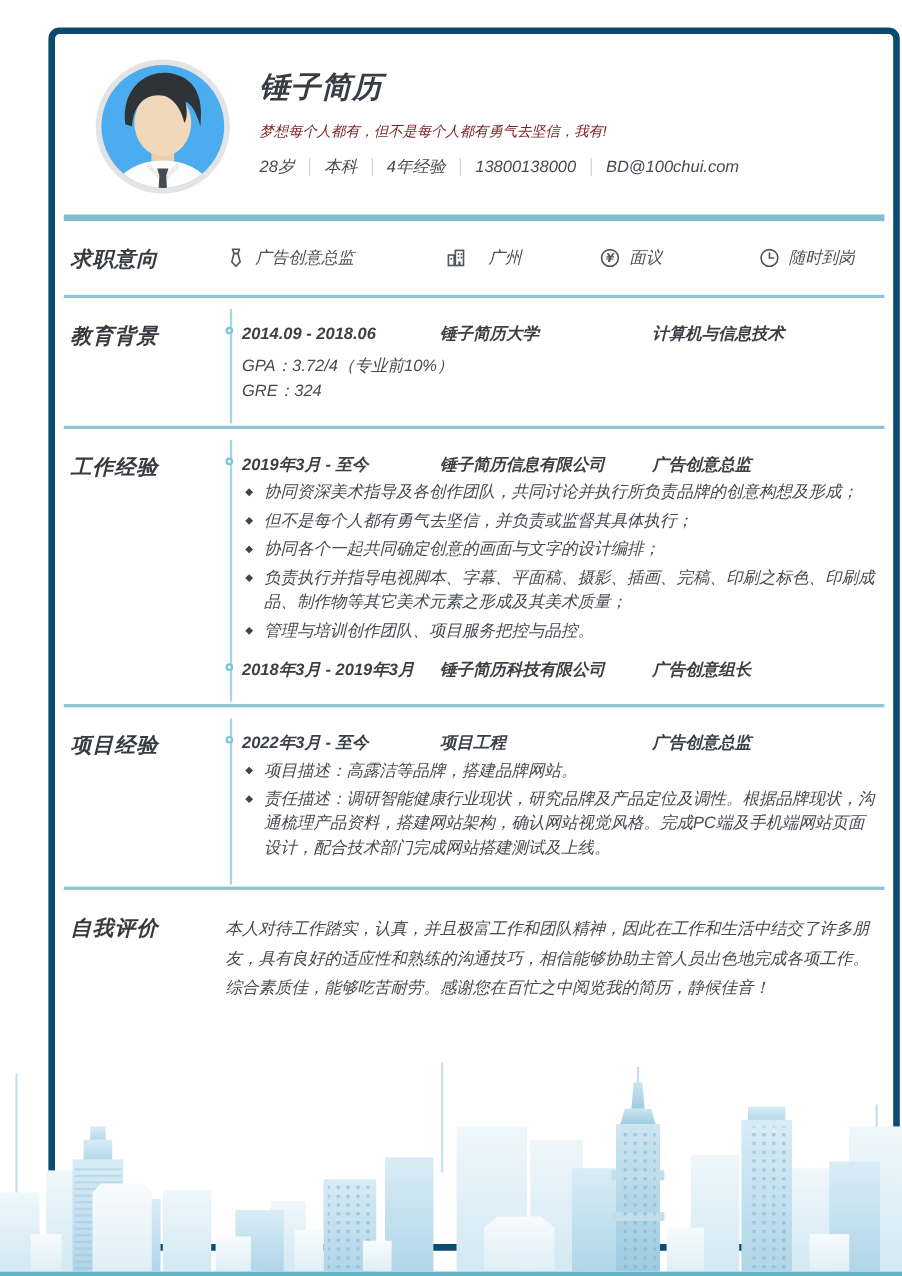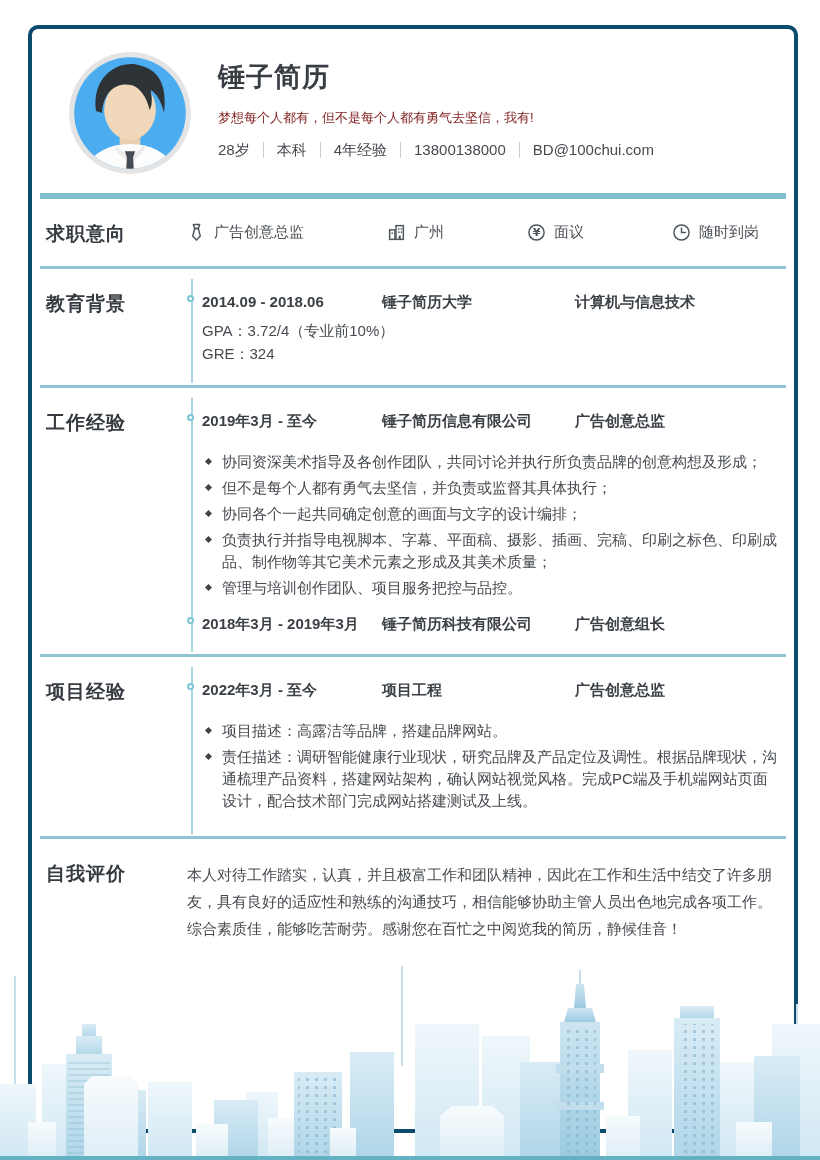--- a/index.html
+++ b/index.html
@@ -2,22 +2,22 @@
 <html><head>
 <meta charset="utf-8">
 <style>
   html,body{margin:0;padding:0;background:#ffffff;}
   body{
     width:820px;height:1160px;position:relative;overflow:hidden;
     font-family:"Liberation Sans","DejaVu Sans",sans-serif;
     -webkit-font-smoothing:antialiased;
   }
   .resume-card{
-    position:absolute;left:28px;top:25px;width:762px;height:1100px;
-    border:4px solid #0c4a6e;border-radius:10px;background:transparent;z-index:1;
+    position:absolute;left:44px;top:25px;width:762px;height:1100px;
+    border:6px solid #0c4a6e;border-radius:10px;background:transparent;z-index:1;font-style:italic;
   }
   
   .card-header{display:flex;align-items:flex-start;padding:22px 0 0 36px;height:142px;}
   .avatar-wrap{width:124px;height:124px;flex-shrink:0;}
   .head-text{margin-left:26px;padding-top:8px;}
   .person-name{font-size:27px;font-weight:bold;color:#383d43;letter-spacing:1px;}
   .person-motto{margin-top:14px;font-size:13px;color:#7f1d1d;}
   .person-info{margin-top:15px;font-size:15px;color:#464a4f;display:flex;align-items:center;}
   .person-info .info-item{padding:0 13px;line-height:16px;}
   .person-info .info-item:first-child{padding-left:0;}
@@ -30,39 +30,39 @@
   .section-title{
     width:141px;flex-shrink:0;padding:22px 0 0 14px;
     font-size:19px;font-weight:bold;color:#363b41;letter-spacing:1px;
   }
   .section-body{flex:1;padding:22px 14px 20px 0;}
   
   .intent-row{display:flex;align-items:center;padding-top:24px;padding-bottom:24px;}
   .intent-item{display:flex;align-items:center;font-size:15px;color:#4b5056;}
   .intent-item .ico{width:19px;height:19px;margin-right:8px;flex-shrink:0;}
   .intent-item:nth-child(1){width:200px;}
-  .intent-item:nth-child(2){width:140px;}
+  .intent-item:nth-child(2){width:140px;gap:12px;}
   .intent-item:nth-child(3){width:145px;}
   
   .timeline{position:relative;padding-left:15px;}
   .timeline::before{
     content:"";position:absolute;left:4px;top:10px;bottom:2px;width:2px;background:#aad4e0;
   }
   .entry{position:relative;}
   .entry .tl-dot{
     position:absolute;left:-15px;top:4px;width:7px;height:7px;border:2px solid #7cc4d4;
     border-radius:50%;background:#fff;box-sizing:border-box;z-index:2;
   }
   .entry + .entry{margin-top:14px;}
   .entry-head{display:flex;font-size:15px;font-weight:bold;color:#3b4046;line-height:21px;}
   .col-period{width:180px;flex-shrink:0;}
   .col-org{width:193px;flex-shrink:0;}
   .col-role{flex:1;}
   .plain-lines{margin-top:7px;font-size:15px;color:#464a4f;line-height:23px;}
-  .bullets{margin-top:20px;}
+  .bullets{margin-top:4px;}
   .bullet{position:relative;padding-left:20px;font-size:15px;color:#464a4f;line-height:22px;margin-bottom:4px;}
   .bullet::before{
     content:"";position:absolute;left:4px;top:8px;width:5px;height:5px;background:#3f444a;
     transform:rotate(45deg);
   }
   
   .eval-text{font-size:15px;color:#464a4f;line-height:27px;padding-right:4px;}
   
   .skyline{position:absolute;left:0;bottom:4px;width:820px;height:190px;z-index:2;pointer-events:none;}
   .ground-strip{position:absolute;left:0;bottom:0;width:820px;height:4px;background:#63b1c3;z-index:3;}

